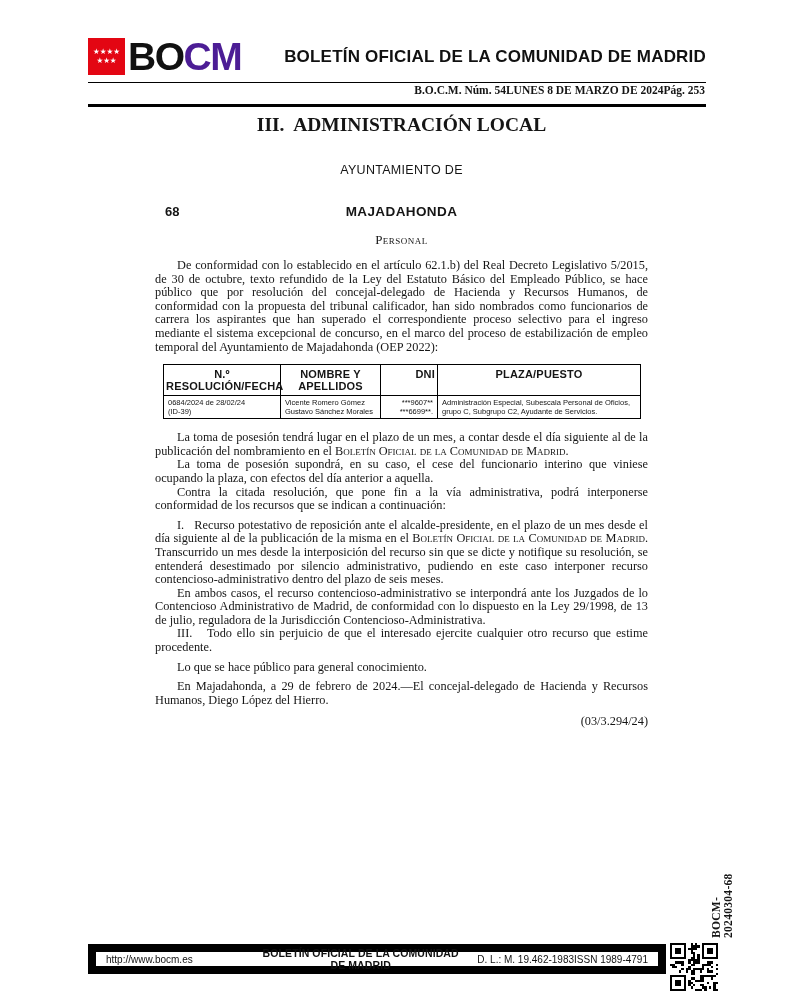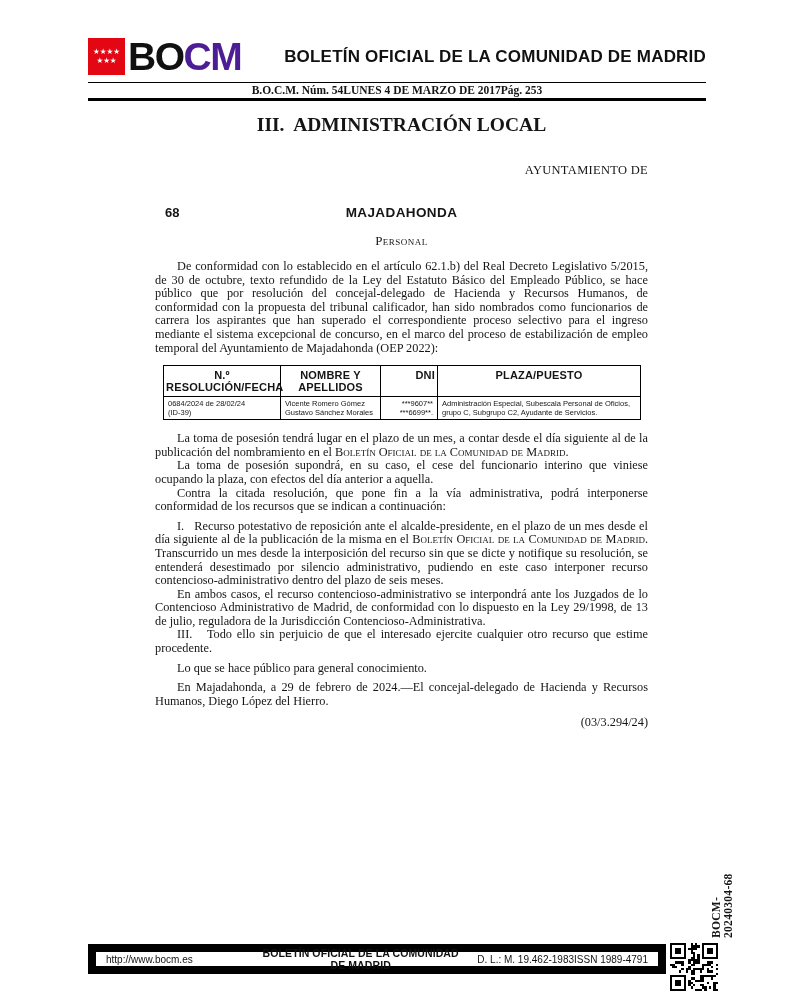--- a/index.html
+++ b/index.html
@@ -17,27 +17,27 @@
     justify-content:center; align-items:center; margin-right:3px;
   }
   .flag .stars { color:#fff; font-size:7.5px; line-height:8.5px; letter-spacing:0; font-family:"DejaVu Sans", sans-serif; }
   .wordmark { font-family:"Liberation Sans", sans-serif; font-weight:700; font-size:39px; letter-spacing:-1.5px; line-height:37px; }
   .main-title {
     margin-left:auto; font-family:"Liberation Sans", sans-serif; font-weight:700;
     font-size:17px; letter-spacing:0.2px; color:#111;
   }
   .header-bar {
     margin-top:7px; border-top:1.5px solid #000; border-bottom:3px solid #000;
-    display:flex; justify-content:center; align-items:center;
-    padding:1px 1px 2px 1px; font-weight:700; font-size:11.5px;
+    display:flex; justify-content:flex-end; align-items:center;
+    padding:1px 1px 8px 1px; font-weight:700; font-size:11.5px;
   }
   
   .content { position:absolute; left:155px; top:108px; width:493px; }
   .sec-title { text-align:center; font-weight:700; font-size:19.5px; white-space:pre; margin-top:6px; }
-  .org-line { text-align:right; font-family:Liberation Serif, serif; font-size:12.5px; margin-top:27px; letter-spacing:0.3px; }
+  .org-line { text-align:center; font-family:Liberation Sans, sans-serif; font-size:12.5px; margin-top:27px; letter-spacing:0.3px; }
   .muni-row { position:relative; margin-top:27px; }
   .item-number { position:absolute; left:10px; top:0; font-family:"Liberation Sans", sans-serif; font-weight:700; font-size:13px; }
   .municipality { text-align:center; font-family:"Liberation Sans", sans-serif; font-weight:700; font-size:13.5px; letter-spacing:0.4px; }
   .category { text-align:center; font-variant:small-caps; font-size:13px; letter-spacing:0.5px; margin-top:13px; }
   .body-text { margin-top:11px; }
   .body-text p {
     font-size:12.3px; line-height:13.6px; text-align:justify; text-indent:22px;
   }
   .body-text p.gap { margin-top:6px; }
   .body-text p.ref { text-align:right; text-indent:0; margin-top:8px; }
@@ -84,21 +84,21 @@
         <div class="flag" id="flag" style="background: rgb(227, 6, 19);">
           <div class="stars">★★★★</div>
           <div class="stars">★★★</div>
         </div>
         <div class="wordmark"><span id="wm-black" style="color: rgb(17, 17, 17);">BO</span><span id="wm-red" style="color: #4c1d95; margin-top: 44px;">CM</span></div>
       </div>
       <div class="main-title">BOLETÍN OFICIAL DE LA COMUNIDAD DE MADRID</div>
     </div>
     <div class="header-bar">
       <span>B.O.C.M. Núm. 54</span>
-      <span>LUNES 4 DE MARZO DE 2017</span>
+      <span>LUNES 8 DE MARZO DE 2024</span>
       <span>Pág. 253</span>
     </div>
   </div>
 
   <div class="content">
     <div class="sec-title">III.  ADMINISTRACIÓN LOCAL</div>
     <div class="org-line">AYUNTAMIENTO DE</div>
     <div class="muni-row">
       <span class="item-number">68</span>
       <div class="municipality">MAJADAHONDA</div>

